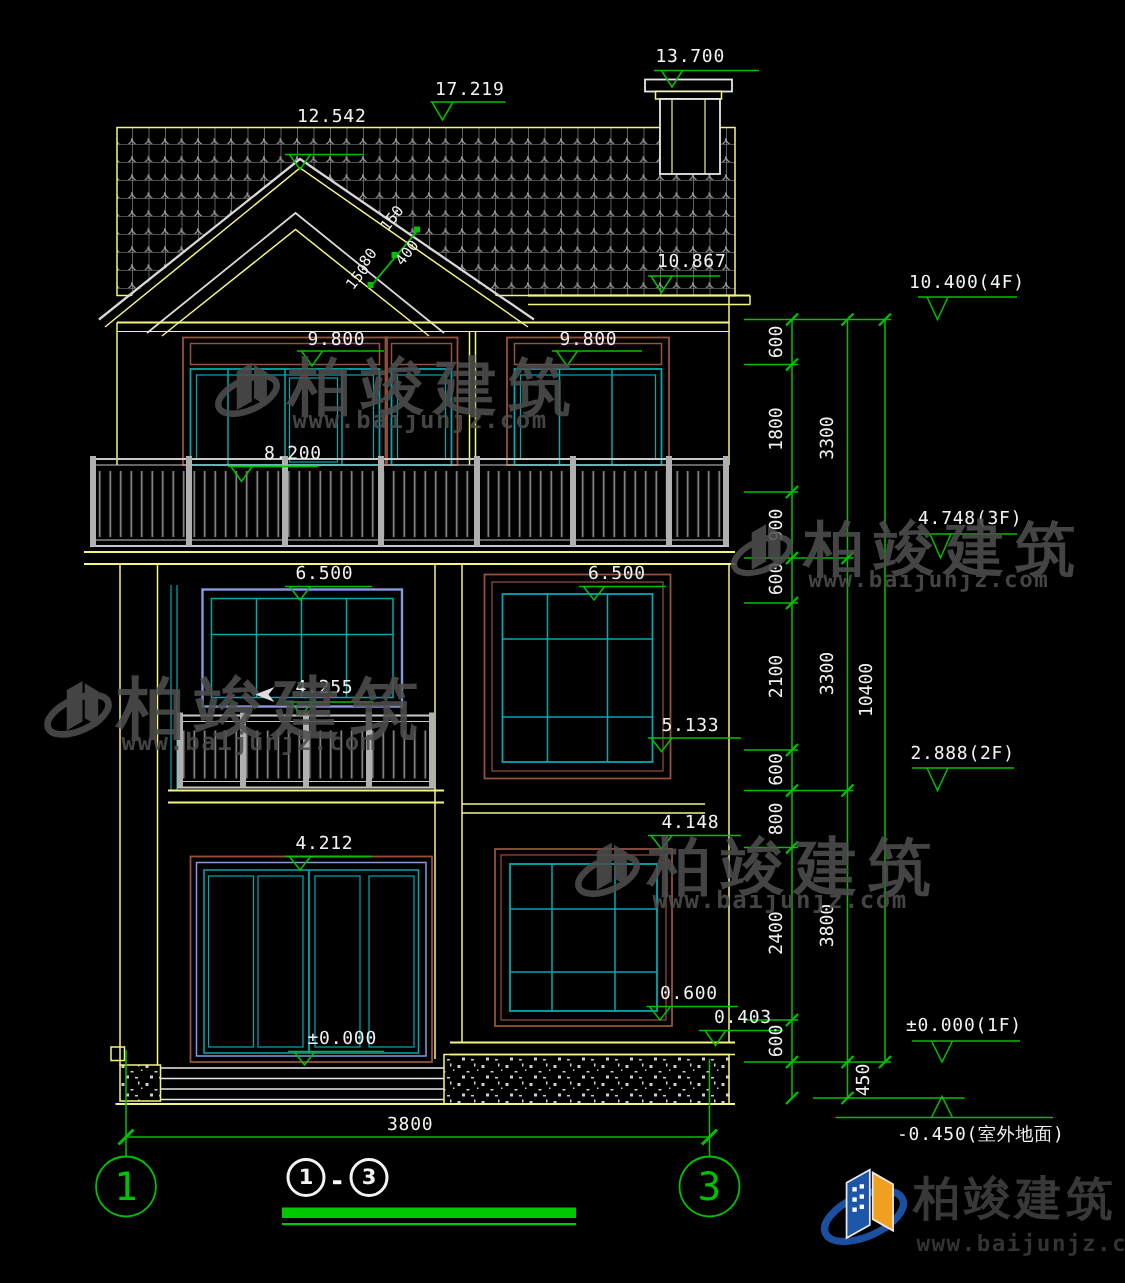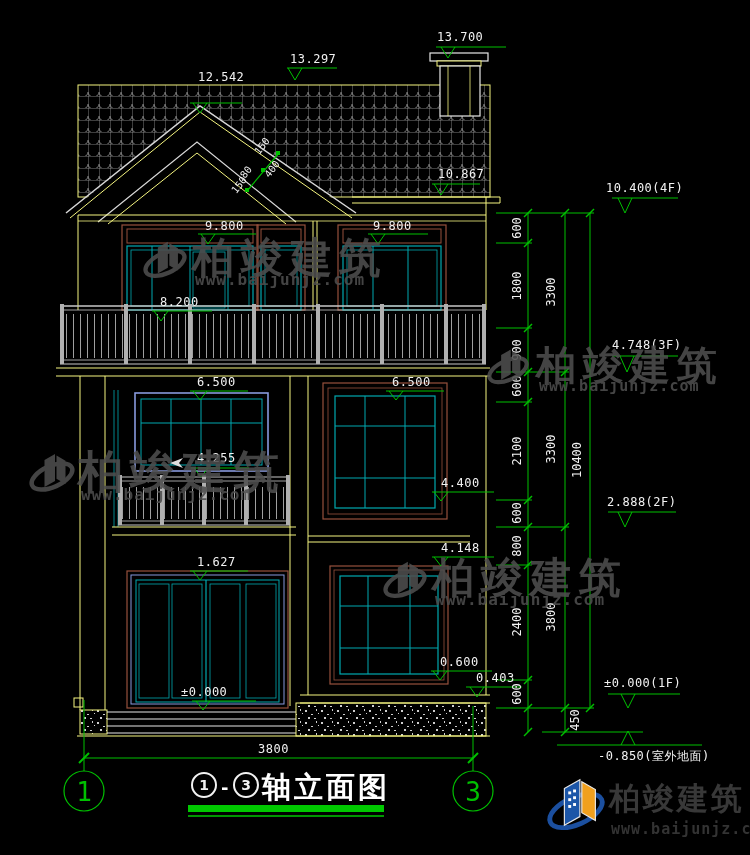--- a/index.html
+++ b/index.html
@@ -338,41 +338,41 @@
     <line x1="608" y1="512" x2="676" y2="512"></line>
         <polyline points="618,512 625,527 632,512"></polyline>
     <line x1="608" y1="694" x2="680" y2="694"></line>
         <polyline points="621,694 628,708 635,694"></polyline>
     <line x1="557" y1="745" x2="702" y2="745"></line>
         <polyline points="621,745 628,731 635,745"></polyline>
   </g>
 </svg>
 
 <span class="t" style="left:437px;top:30px">13.700</span>
-<span class="t" style="left:290px;top:52px">13.297</span>
+<span class="t" style="left:290px;top:52px">17.219</span>
 <span class="t" style="left:198px;top:70px">12.542</span>
 <span class="t" style="left:438px;top:167px">10.867</span>
 <span class="t" style="left:205px;top:219px">9.800</span>
 <span class="t" style="left:373px;top:219px">9.800</span>
-<span class="t" style="left:160px;top:295px">8.200</span>
+<span class="t" style="left:176px;top:295px">8.200</span>
 <span class="t" style="left:197px;top:375px">6.500</span>
 <span class="t" style="left:392px;top:375px">6.500</span>
 <span class="t" style="left:197px;top:451px">4.255</span>
-<span class="t" style="left:441px;top:476px">4.400</span>
+<span class="t" style="left:441px;top:476px">5.133</span>
 <span class="t" style="left:441px;top:541px">4.148</span>
-<span class="t" style="left:197px;top:555px">1.627</span>
+<span class="t" style="left:197px;top:555px">4.212</span>
 <span class="t" style="left:440px;top:655px">0.600</span>
 <span class="t" style="left:476px;top:671px">0.403</span>
-<span class="t" style="left:181px;top:685px">±0.000</span>
+<span class="t" style="left:205px;top:685px">±0.000</span>
 
 <span class="t" style="left:606px;top:181px">10.400(4F)</span>
 <span class="t" style="left:612px;top:338px">4.748(3F)</span>
 <span class="t" style="left:607px;top:495px">2.888(2F)</span>
 <span class="t" style="left:604px;top:676px">±0.000(1F)</span>
-<span class="t" style="left:598px;top:748px">-0.850(室外地面)</span>
+<span class="t" style="left:598px;top:748px">-0.450(室外地面)</span>
 
 <span class="t" style="left:258px;top:742px">3800</span>
 
 <span class="tr" style="left:517px;top:228px">600</span>
 <span class="tr" style="left:517px;top:286px">1800</span>
 <span class="tr" style="left:517px;top:350px">900</span>
 <span class="tr" style="left:517px;top:386px">600</span>
 <span class="tr" style="left:517px;top:451px">2100</span>
 <span class="tr" style="left:517px;top:513px">600</span>
 <span class="tr" style="left:517px;top:546px">800</span>
@@ -388,21 +388,20 @@
 <span class="ts" style="left:272px;top:169px">400</span>
 <span class="ts" style="left:246px;top:172px">80</span>
 <span class="ts" style="left:239px;top:185px">150</span>
 
 <span class="axis-num" style="left:84px;top:792px">1</span>
 <span class="axis-num" style="left:473px;top:792px">3</span>
 
 <span class="circ" style="left:191px;top:772px">1</span>
 <span id="title-dash" style="left:221px;top:777px">-</span>
 <span class="circ" style="left:233px;top:772px">3</span>
-<span id="title-name" style="left:262px;top:768px">轴立面图</span>
 
 <div class="wm" id="wm1" style="left:142px;top:230px;width:260px;height:62px">
   <svg class="glyph" width="46" height="54" viewBox="0 0 64 64">
         <use href="#wmglyph"></use>
       </svg>
   <div class="nm">柏竣建筑</div>
   <div class="ur">www.baijunjz.com</div>
 </div>
 <div class="wm" id="wm2" style="left:28px;top:442px;width:260px;height:64px">
   <svg class="glyph" width="48" height="56" viewBox="0 0 64 64">

